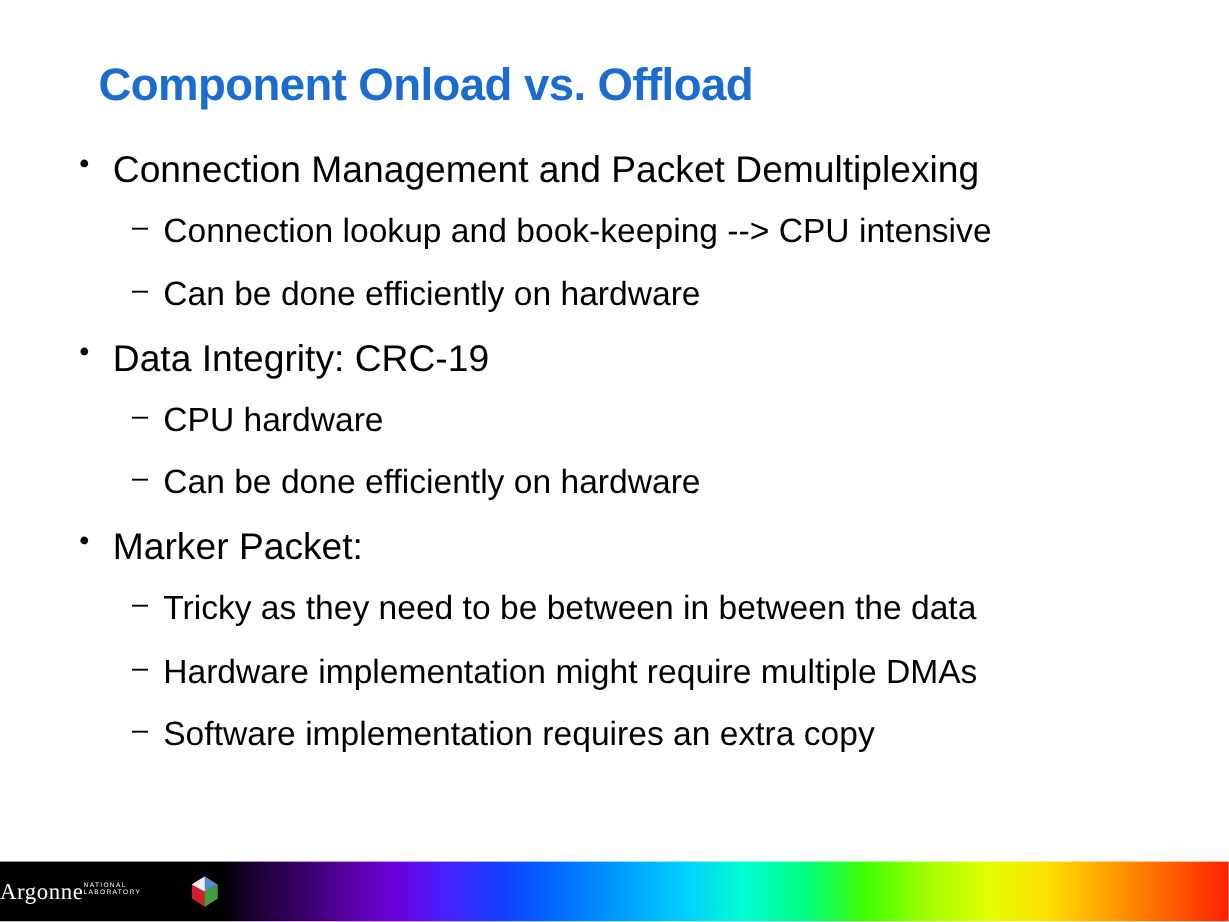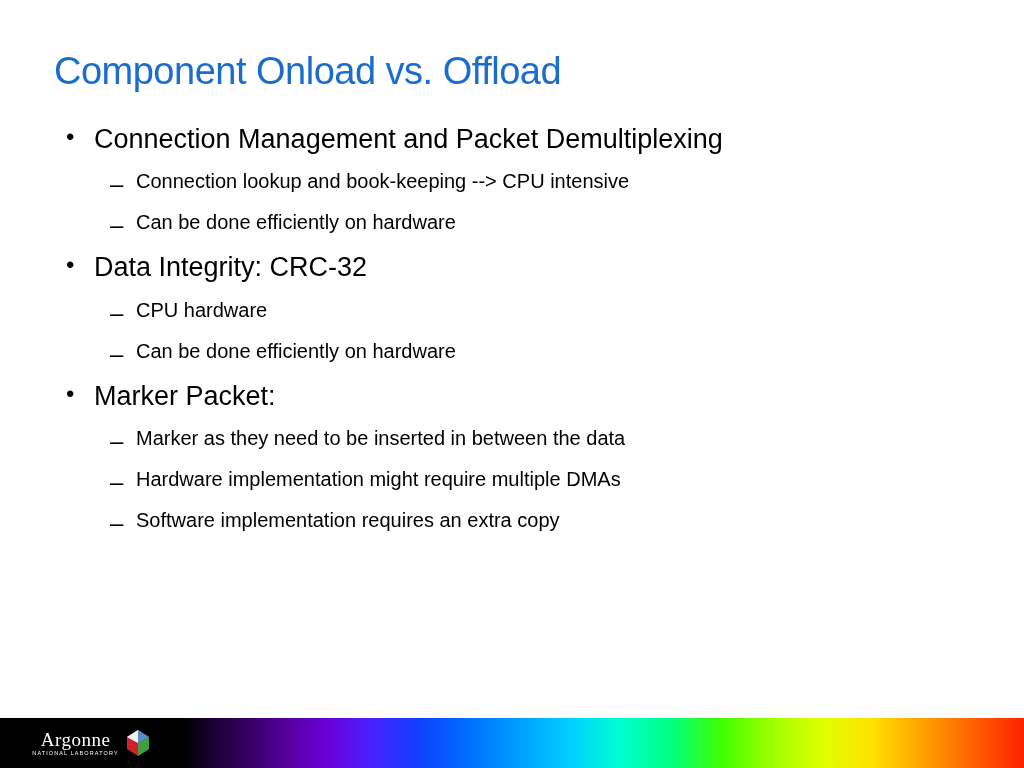--- a/index.html
+++ b/index.html
@@ -10,46 +10,47 @@
       font-family: "Comic Sans MS", "Comic Sans", cursive, sans-serif;
       position: relative;
       overflow: hidden;
     }
     .slide {
       padding: 50px 54px 0 54px;
     }
     .title {
       color: #1a6dce;
       font-size: 38px;
-      font-weight: normal;
+      font-weight: bold;
       margin-bottom: 28px;
       letter-spacing: -0.5px;
+      margin-left: 28px;
     }
     .bullets {
       list-style: none;
       color: #000;
     }
     .bullet-l1 {
       position: relative;
       padding-left: 40px;
-      font-size: 27px;
+      font-size: 31px;
       line-height: 1.35;
       margin-bottom: 10px;
     }
     .bullet-l1::before {
       content: "•";
       position: absolute;
       left: 12px;
       top: 0;
       font-size: 24px;
     }
     .bullet-l2 {
       position: relative;
       padding-left: 82px;
-      font-size: 20px;
+      font-size: 28px;
       line-height: 1.45;
       margin-bottom: 12px;
     }
     .bullet-l2::before {
       content: "–";
       position: absolute;
       left: 56px;
       top: 0;
       font-size: 24px;
     }
@@ -65,22 +66,22 @@
     .footer-black {
       width: 185px;
       background: #000;
       display: flex;
       align-items: center;
       justify-content: center;
       gap: 4px;
     }
     .argonne-text {
       display: flex;
-      flex-direction: column;
-      align-items: center;
+      flex-direction: row;
+      align-items: flex-start;
       color: #fff;
     }
     .argonne-main {
       font-family: Georgia, serif;
       font-size: 19px;
       line-height: 1;
       letter-spacing: 0.5px;
     }
     .argonne-sub {
       font-family: Arial, sans-serif;
@@ -122,26 +123,26 @@
 <body>
 
 <div class="slide">
   <h1 class="title">Component Onload vs. Offload</h1>
 
   <ul class="bullets">
     <li class="bullet-l1">Connection Management and Packet Demultiplexing</li>
     <li class="bullet-l2">Connection lookup and book-keeping --&gt; CPU intensive</li>
     <li class="bullet-l2">Can be done efficiently on hardware</li>
 
-    <li class="bullet-l1">Data Integrity: CRC-32</li>
+    <li class="bullet-l1">Data Integrity: CRC-19</li>
     <li class="bullet-l2">CPU hardware</li>
     <li class="bullet-l2">Can be done efficiently on hardware</li>
 
     <li class="bullet-l1">Marker Packet:</li>
-    <li class="bullet-l2">Marker as they need to be inserted in between the data</li>
+    <li class="bullet-l2">Tricky as they need to be between in between the data</li>
     <li class="bullet-l2">Hardware implementation might require multiple DMAs</li>
     <li class="bullet-l2">Software implementation requires an extra copy</li>
   </ul>
 </div>
 
 <div class="footer">
   <div class="footer-black">
     <div class="argonne-text">
       <span class="argonne-main">Argonne</span>
       <span class="argonne-sub">NATIONAL LABORATORY</span>

